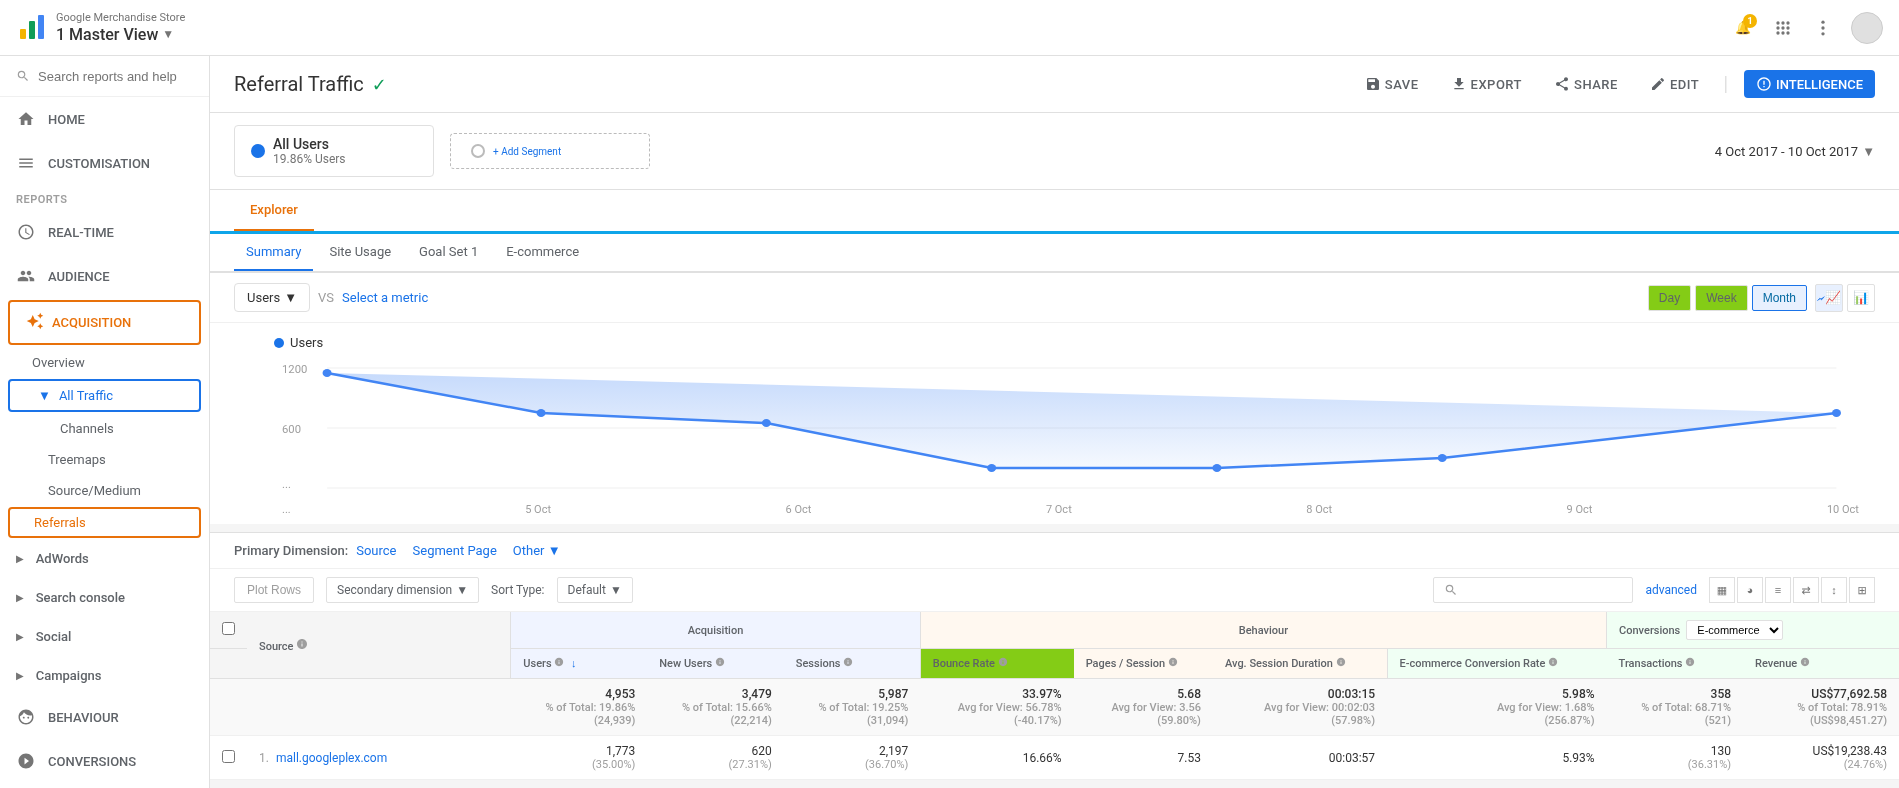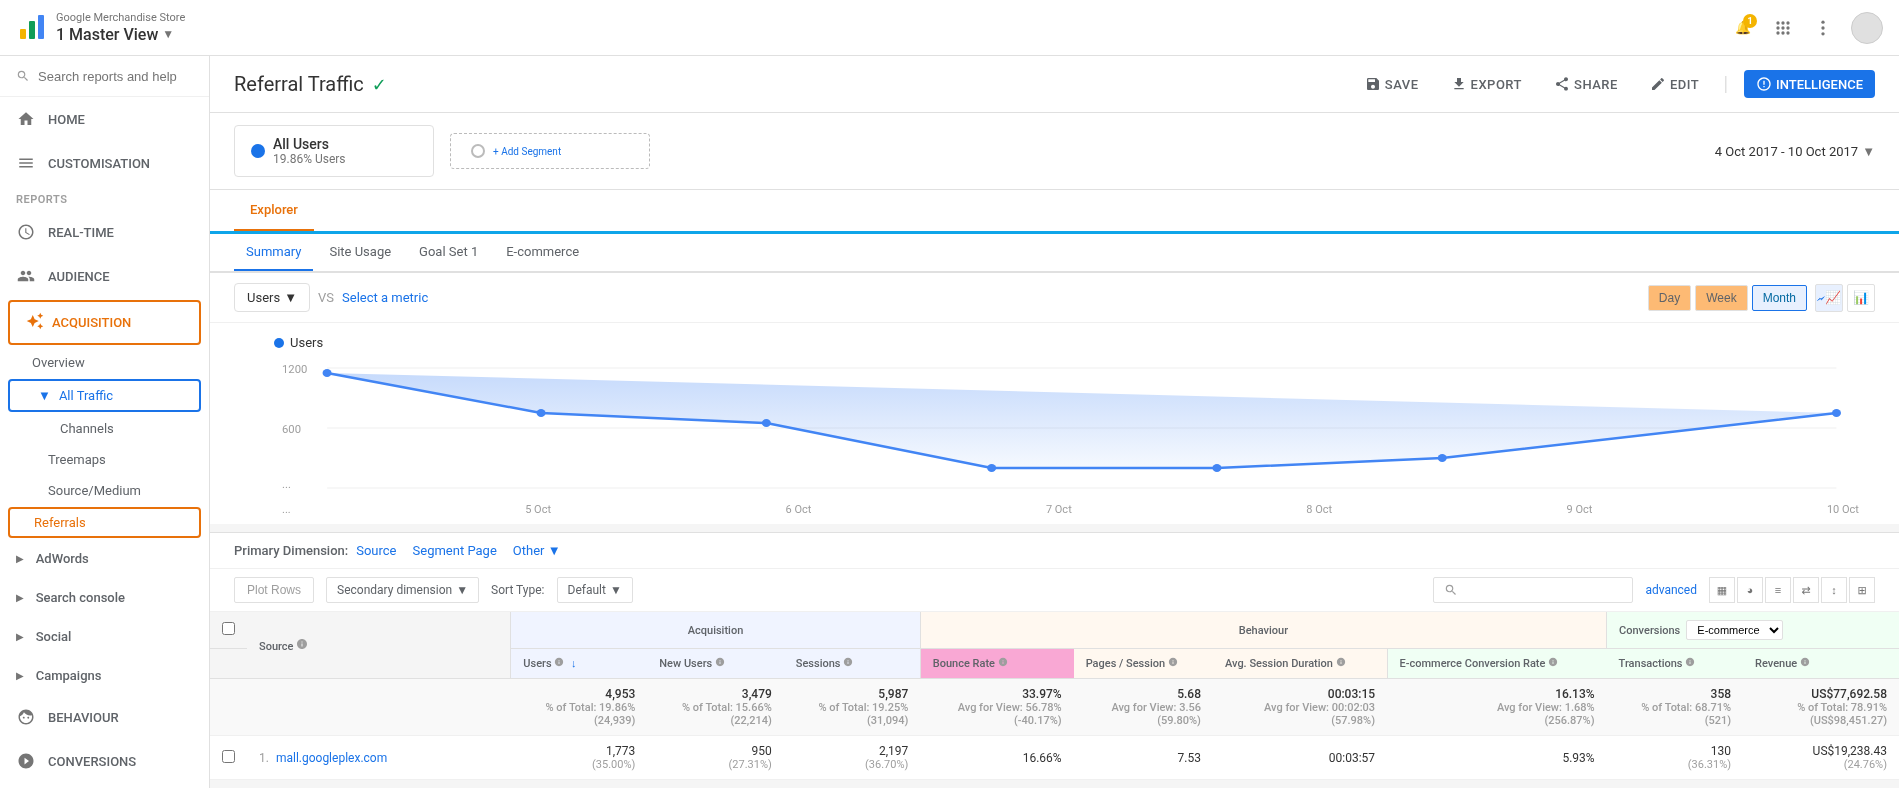--- a/index.html
+++ b/index.html
@@ -209,21 +209,21 @@
     .metric-dropdown {
       border: 1px solid #e0e0e0; border-radius: 4px;
       padding: 6px 12px; font-size: 13px; cursor: pointer;
       display: flex; align-items: center; gap: 4px; background: #fff;
     }
     .vs-label { color: #9e9e9e; font-size: 13px; }
     .select-metric-link { color: #1a73e8; font-size: 13px; cursor: pointer; }
     .time-range-btns { display: flex; align-items: center; gap: 4px; }
     .time-btn {
       border: 1px solid #e0e0e0; padding: 5px 10px;
-      font-size: 12px; cursor: pointer; background: #fdba74; color: #5f6368;
+      font-size: 12px; cursor: pointer; background: #84cc16; color: #5f6368;
       border-radius: 2px;
     }
     .time-btn.active { background: #e8f0fe; color: #0369a1; border-color: #1a73e8; }
     .chart-type-btns { display: flex; gap: 4px; }
     .chart-type-btn {
       width: 28px; height: 28px; border: 1px solid #e0e0e0;
       background: #fff; cursor: pointer; display: flex; align-items: center;
       justify-content: center; color: #757575; border-radius: 2px;
     }
     .chart-type-btn.active { background: #e8f0fe; color: #1a73e8; }
@@ -715,21 +715,21 @@
               <svg width="10" height="10" viewBox="0 0 24 24" fill="#9e9e9e">
                   <path d="M12 2C6.48 2 2 6.48 2 12s4.48 10 10 10 10-4.48 10-10S17.52 2 12 2zm1 15h-2v-6h2v6zm0-8h-2V7h2v2z"></path>
                 </svg>
             </th>
             <th class="col-sessions" style="background:#f0f4ff">
               <span>Sessions</span>
               <svg width="10" height="10" viewBox="0 0 24 24" fill="#9e9e9e">
                   <path d="M12 2C6.48 2 2 6.48 2 12s4.48 10 10 10 10-4.48 10-10S17.52 2 12 2zm1 15h-2v-6h2v6zm0-8h-2V7h2v2z"></path>
                 </svg>
             </th>
-            <th class="col-bounce" style="border-left:1px solid #e0e0e0;background:#f9a8d4">
+            <th class="col-bounce" style="border-left:1px solid #e0e0e0;background:#84cc16">
               <span>Bounce Rate</span>
               <svg width="10" height="10" viewBox="0 0 24 24" fill="#9e9e9e">
                   <path d="M12 2C6.48 2 2 6.48 2 12s4.48 10 10 10 10-4.48 10-10S17.52 2 12 2zm1 15h-2v-6h2v6zm0-8h-2V7h2v2z"></path>
                 </svg>
             </th>
             <th class="col-pages" style="background:#fff8f0">
               <span>Pages / Session</span>
               <svg width="10" height="10" viewBox="0 0 24 24" fill="#9e9e9e">
                   <path d="M12 2C6.48 2 2 6.48 2 12s4.48 10 10 10 10-4.48 10-10S17.52 2 12 2zm1 15h-2v-6h2v6zm0-8h-2V7h2v2z"></path>
                 </svg>
@@ -789,21 +789,21 @@
               <div>5.68</div>
               <div class="sub-text">Avg for View: 3.56</div>
               <div class="sub-text">(59.80%)</div>
             </td>
             <td class="number-cell">
               <div>00:03:15</div>
               <div class="sub-text">Avg for View: 00:02:03</div>
               <div class="sub-text">(57.98%)</div>
             </td>
             <td class="number-cell">
-              <div>16.13%</div>
+              <div>5.98%</div>
               <div class="sub-text">Avg for View: 1.68%</div>
               <div class="sub-text">(256.87%)</div>
             </td>
             <td class="number-cell">
               <div>358</div>
               <div class="sub-text">% of Total: 68.71%</div>
               <div class="sub-text">(521)</div>
             </td>
             <td class="number-cell">
               <div>US$77,692.58</div>
@@ -816,21 +816,21 @@
             <td class="checkbox-cell"><input type="checkbox" style=""></td>
             <td class="link-cell">
               <span style="color:#9e9e9e;margin-right:4px">1.</span>
               <span>mall.googleplex.com</span>
             </td>
             <td class="number-cell">
               <div>1,773</div>
               <div class="sub-text">(35.00%)</div>
             </td>
             <td class="number-cell">
-              <div>950</div>
+              <div>620</div>
               <div class="sub-text">(27.31%)</div>
             </td>
             <td class="number-cell">
               <div>2,197</div>
               <div class="sub-text">(36.70%)</div>
             </td>
             <td class="number-cell">16.66%</td>
             <td class="number-cell">7.53</td>
             <td class="number-cell">00:03:57</td>
             <td class="number-cell">5.93%</td>

